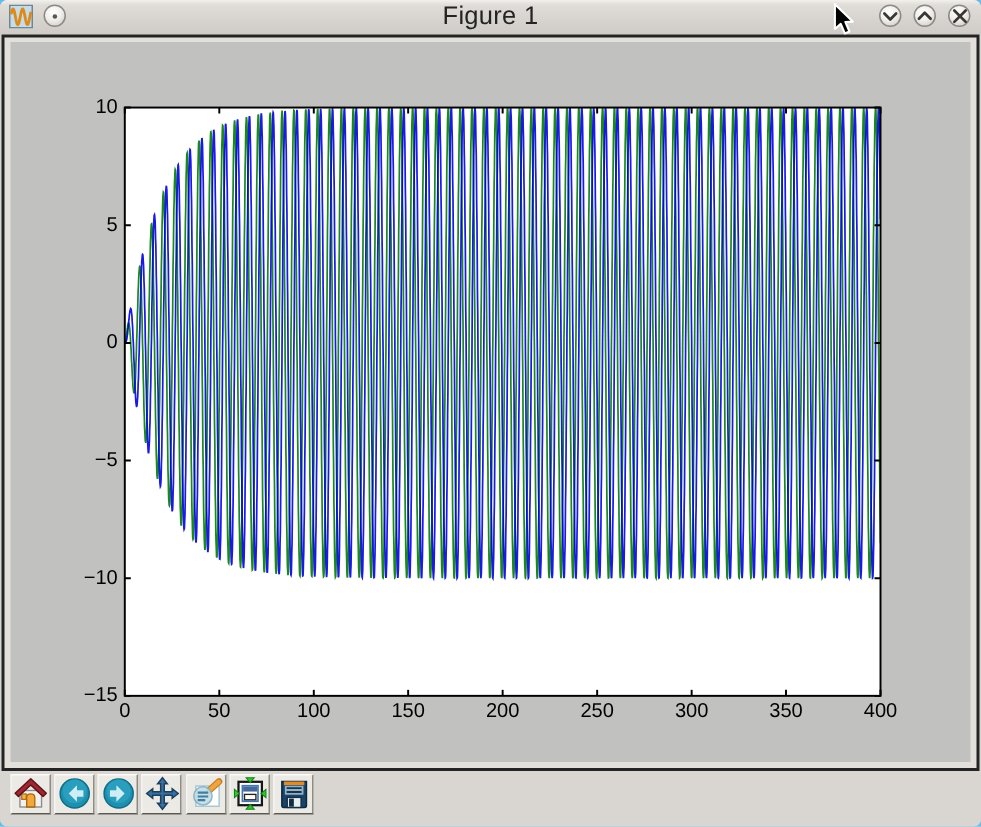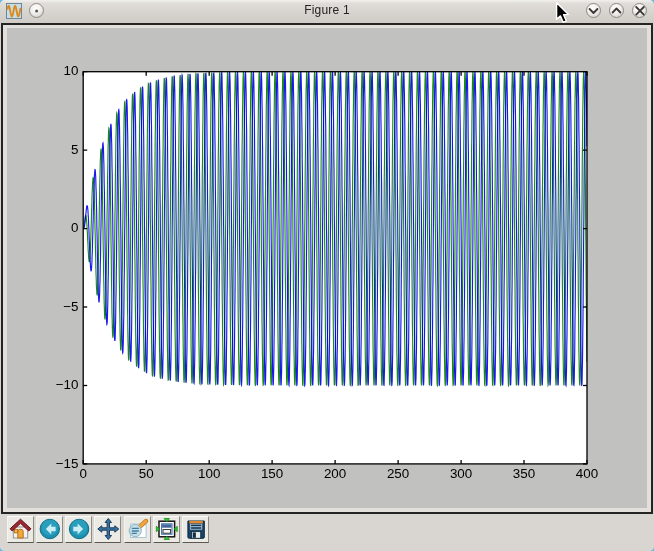--- a/index.html
+++ b/index.html
@@ -1,20 +1,20 @@
 <!DOCTYPE html>
 <html><head><meta charset="utf-8"><style>
 html,body{margin:0;padding:0;width:654px;height:551px;overflow:hidden;
 background:#66bce8;font-family:"Liberation Sans",sans-serif;}
 #win{position:absolute;left:0;top:0;width:654px;height:551px;
 border-radius:5px;background:#d8d5d0;overflow:hidden;}
 #titlebar{position:absolute;left:0;top:0;width:654px;height:23px;
 background:linear-gradient(#f2f0ed 0%,#e0ddd8 15%,#d6d3ce 60%,#cfccc7 100%);}
 #title{position:absolute;left:0;top:0;width:100%;text-align:center;
-font-size:12px;font-weight:normal;color:#242424;line-height:21px;letter-spacing:0.2px;}
+font-size:17px;font-weight:normal;color:#242424;line-height:21px;letter-spacing:0.2px;}
 #mplicon{position:absolute;left:6px;top:3px;}
 .rbtn{position:absolute;top:3px;width:15px;height:15px;border-radius:50%;
 background:radial-gradient(circle at 42% 32%,#ffffff 0%,#f2f0ed 45%,#d4d1cc 85%,#c8c5c0 100%);
 border:1px solid #8d8a84;box-sizing:border-box;}
 #frame{position:absolute;left:1px;top:22.5px;width:652px;height:491px;
 border:2px solid #242424;background:#e3e0db;box-sizing:border-box;}
 #canvas{position:absolute;left:7px;top:28px;width:640px;height:480px;background:#c1c2c0;}
 #toolbar{position:absolute;left:0;top:513.5px;width:654px;height:37.5px;background:#d9d6d1;}
 .tbtn{position:absolute;top:2.8px;width:27px;height:27px;background:#eceae5;
 border-top:1px solid #fbfaf8;border-left:1px solid #f5f4f1;

